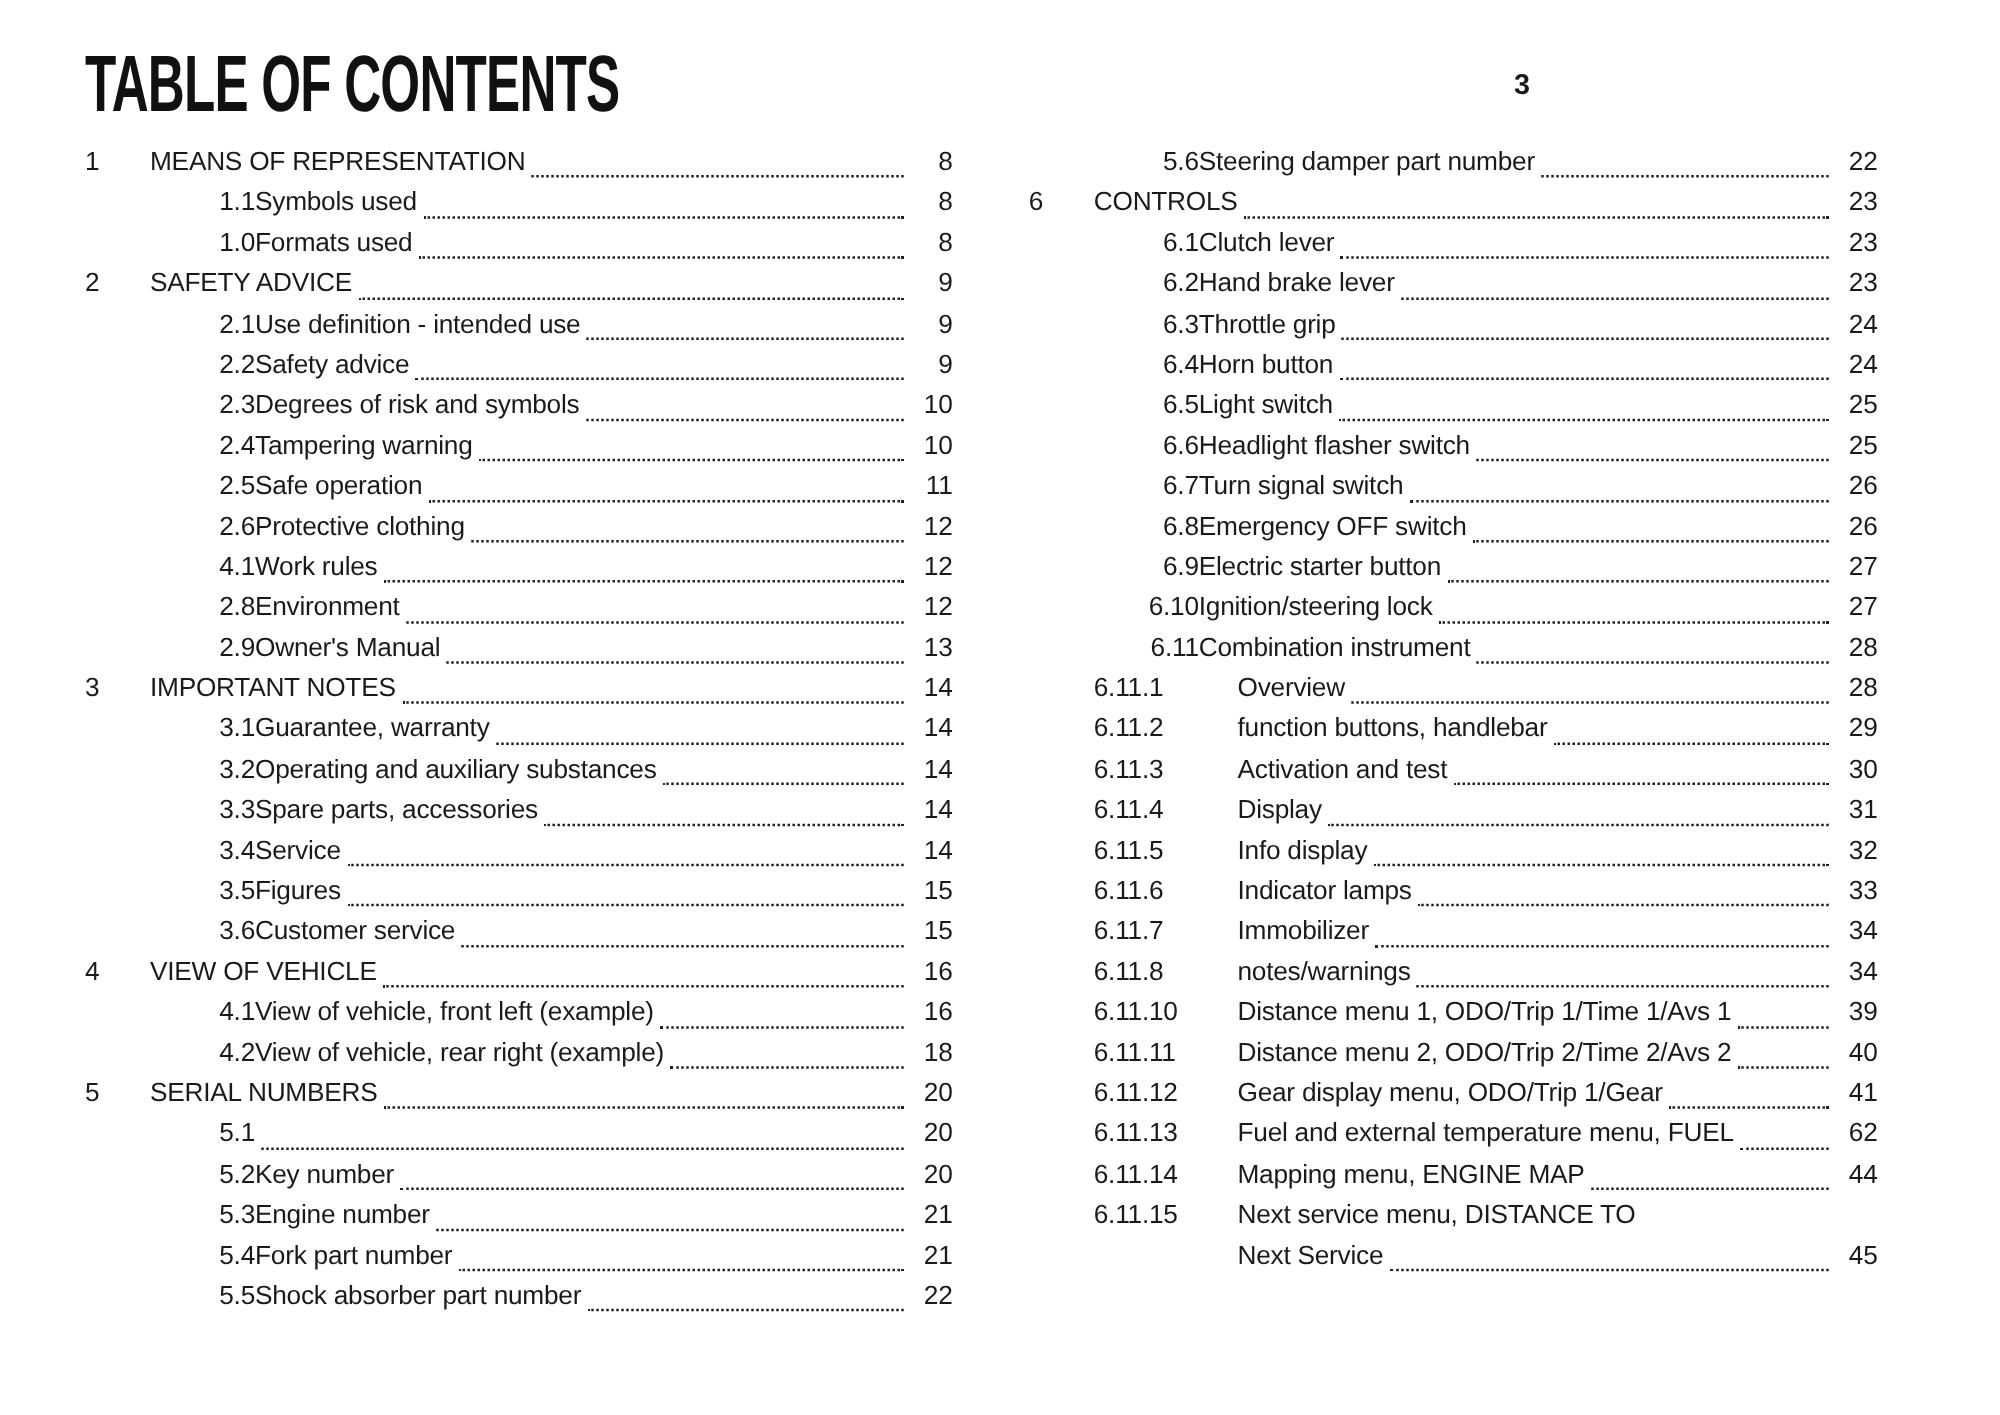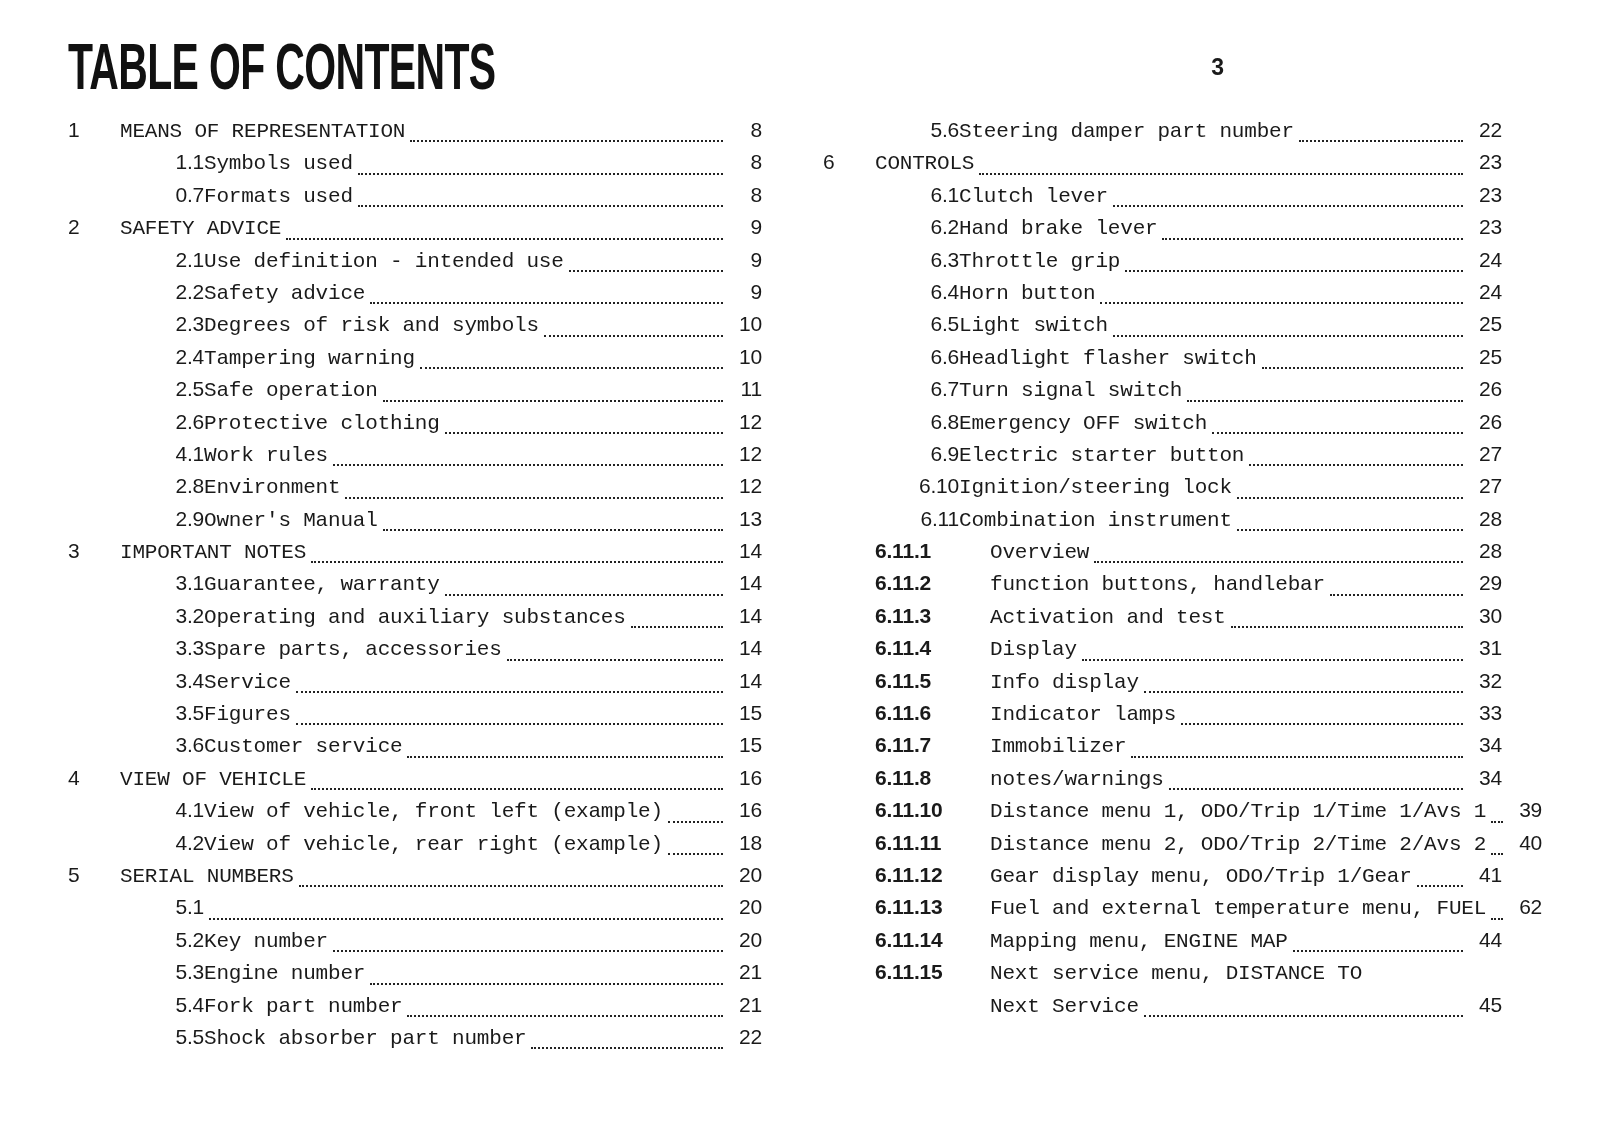--- a/index.html
+++ b/index.html
@@ -49,22 +49,22 @@
     height: 32.4px;
     font-size: 21px;
     letter-spacing: -0.2px;
     white-space: nowrap;
   }
   .row .num { flex: none; }
   .lvl1 .num { width: 52px; }
   .lvl2 { padding-left: 52px; }
   .lvl2 .num { width: 84px; text-align: right; }
   .lvl3 { padding-left: 52px; }
-  .lvl3 .num { width: 115px; font-weight: bold; }
-  .title { flex: none; font-family: Liberation Mono, monospace; }
+  .lvl3 .num { width: 115px; }
+  .title { flex: none; }
   .leader {
     flex: 1 1 auto;
     min-width: 12px;
     border-bottom: 2.5px dotted #222;
     align-self: flex-end;
     margin: 0 5px 8px 5px;
     height: 0;
   }
   .pg {
     flex: none;
@@ -88,21 +88,21 @@
           <span class="leader"></span>
           <span class="pg">8</span>
         </div>
         <div class="row lvl2">
           <span class="num">1.1</span>
           <span class="title">Symbols used</span>
           <span class="leader"></span>
           <span class="pg">8</span>
         </div>
         <div class="row lvl2">
-          <span class="num">0.7</span>
+          <span class="num">1.0</span>
           <span class="title">Formats used</span>
           <span class="leader"></span>
           <span class="pg">8</span>
         </div>
         <div class="row lvl1">
           <span class="num">2</span>
           <span class="title">SAFETY ADVICE</span>
           <span class="leader"></span>
           <span class="pg">9</span>
         </div>

